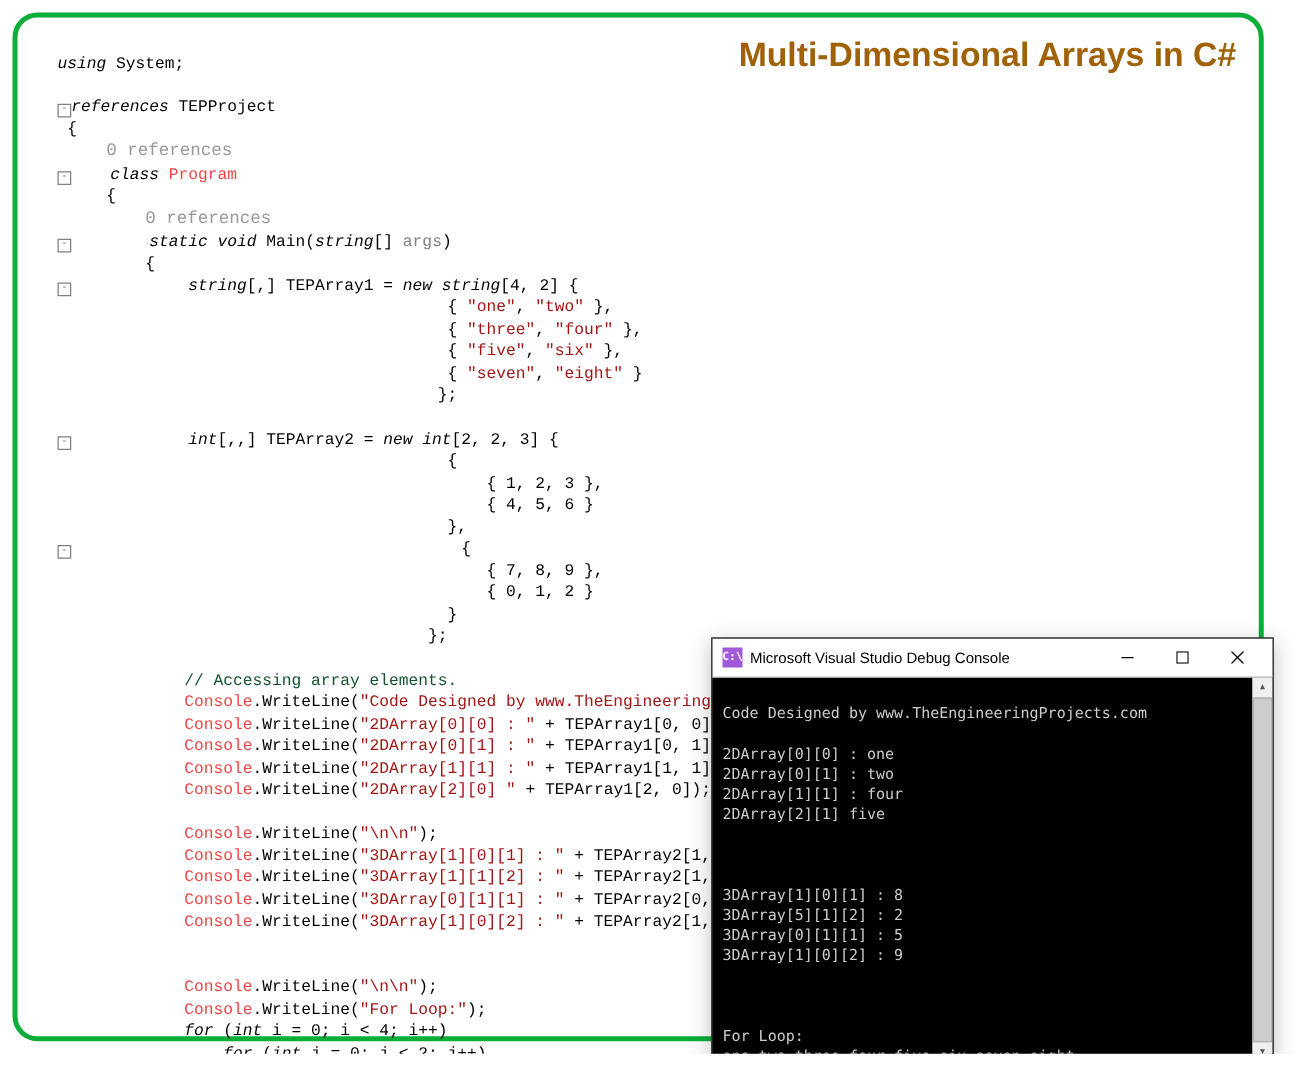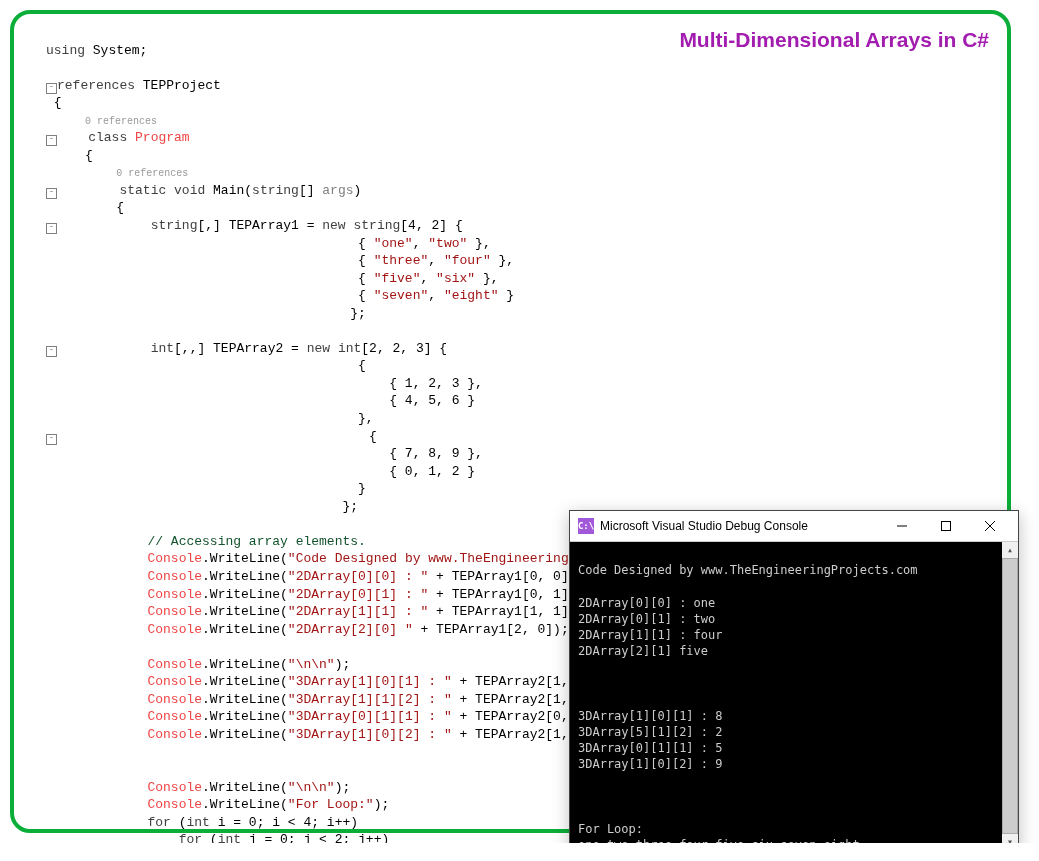--- a/index.html
+++ b/index.html
@@ -17,47 +17,47 @@
     position: relative;
     width: 1001px;
     height: 823px;
     box-sizing: border-box;
     background: #fff;
   }
   .title-label {
     position: absolute;
     top: 12px;
     right: 18px;
-    color: #a21caf;
+    color: #a16207;
     font-family: Arial, sans-serif;
     font-weight: bold;
-    font-size: 21px;
+    font-size: 27px;
   }
   .code-area {
     position: relative;
     padding-left: 18px;
     white-space: pre;
     color: #000;
   }
   .fold {
     display: inline-block;
     border: 1px solid #808080;
     width: 9px;
     height: 9px;
     text-align: center;
     line-height: 7px;
     font-size: 9px;
     color: #808080;
     background: #fff;
   }
-  .kw { color: #404040; }
+  .kw { color: #000000; font-style: italic; }
   .type { color: #ef4444; }
   .str { color: #a31515; }
   .cm { color: #14532d; }
-  .ref { color: #999; font-size: 10px; }
+  .ref { color: #999; font-size: 14px; }
   .param { color: #808080; }
 
   .console-window {
     position: absolute;
     left: 555px;
     top: 496px;
     width: 448px;
     height: 338px;
     background: #000;
     border: 1px solid #444;

